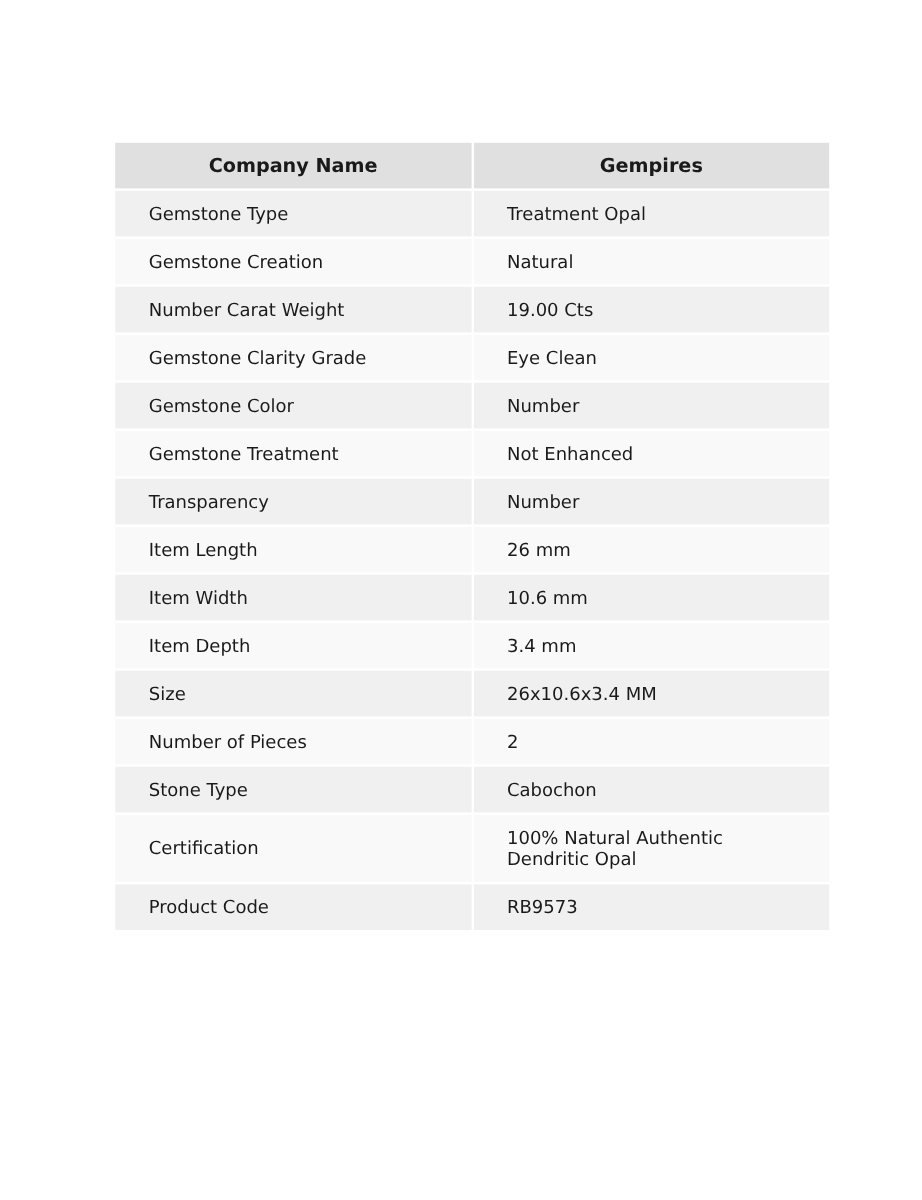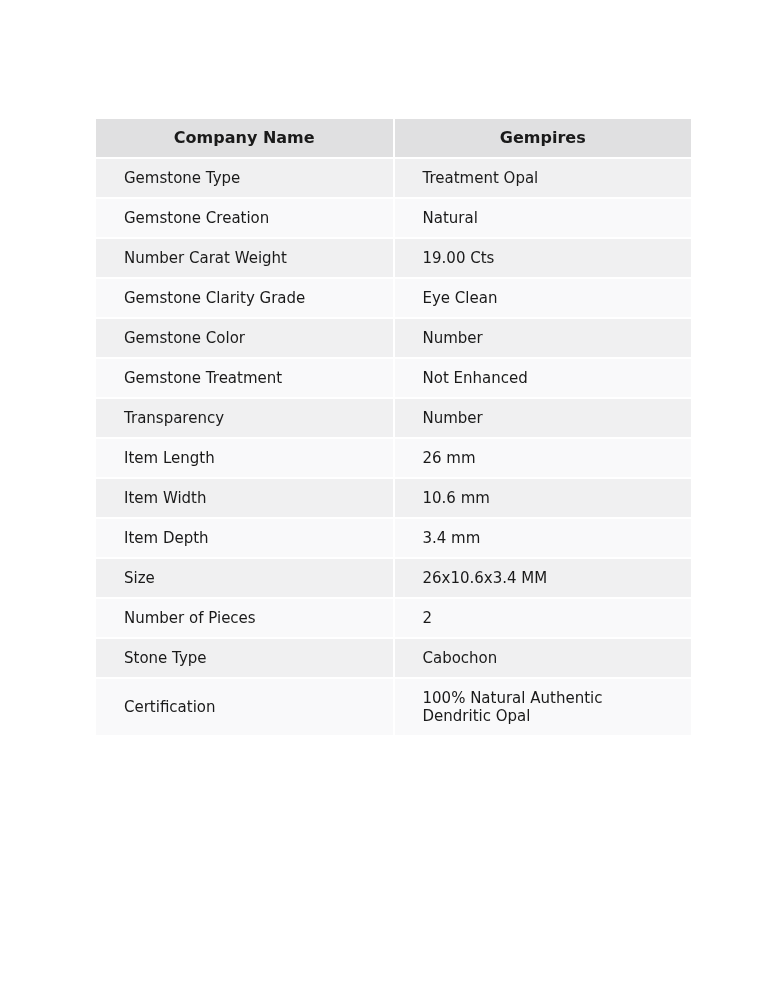--- a/index.html
+++ b/index.html
@@ -136,15 +136,19 @@
         <tr>
           <td class="label-cell">Stone Type</td>
           <td class="value-cell">Cabochon</td>
         </tr>
 
         <tr>
           <td class="label-cell">Certification</td>
           <td class="value-cell">100% Natural Authentic Dendritic Opal</td>
         </tr>
 
+        <tr>
+          <td class="label-cell">Product Code</td>
+          <td class="value-cell">RB9573</td>
+        </tr>
       </tbody>
   </table>
 </div>
 
 </body></html>

